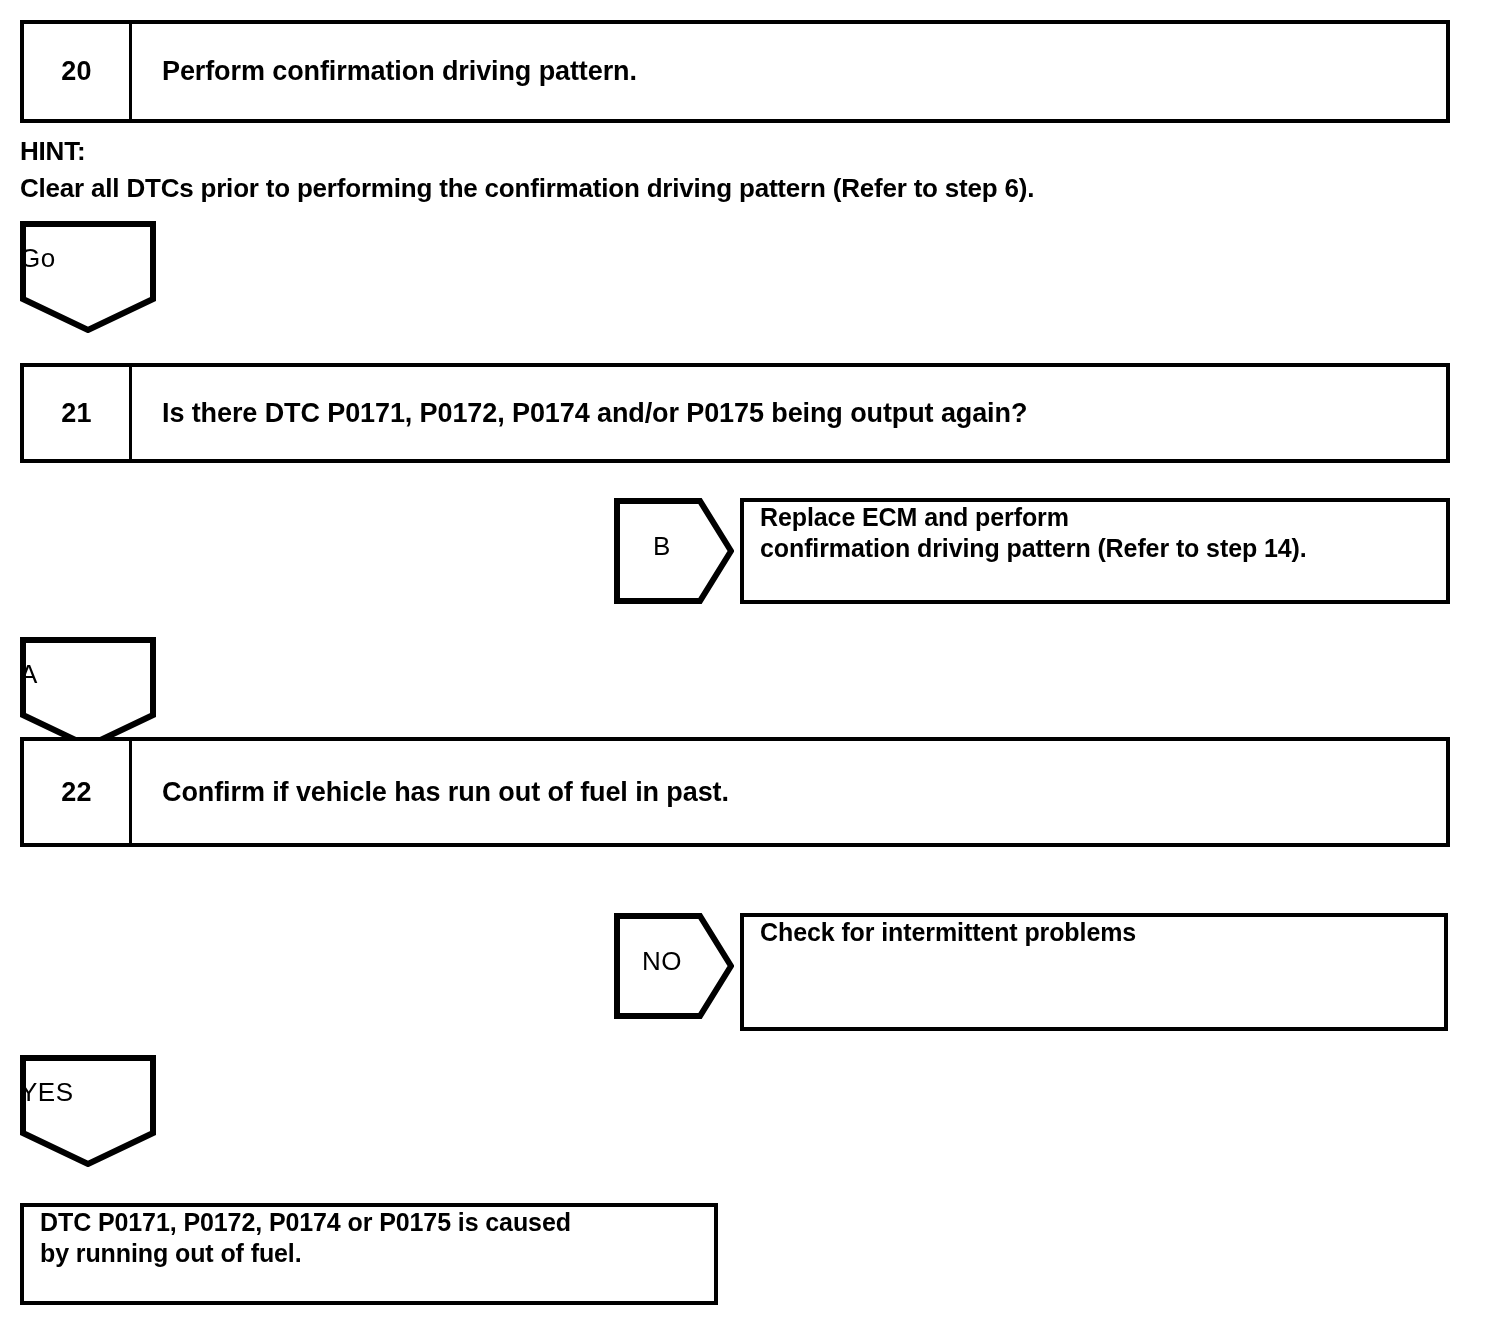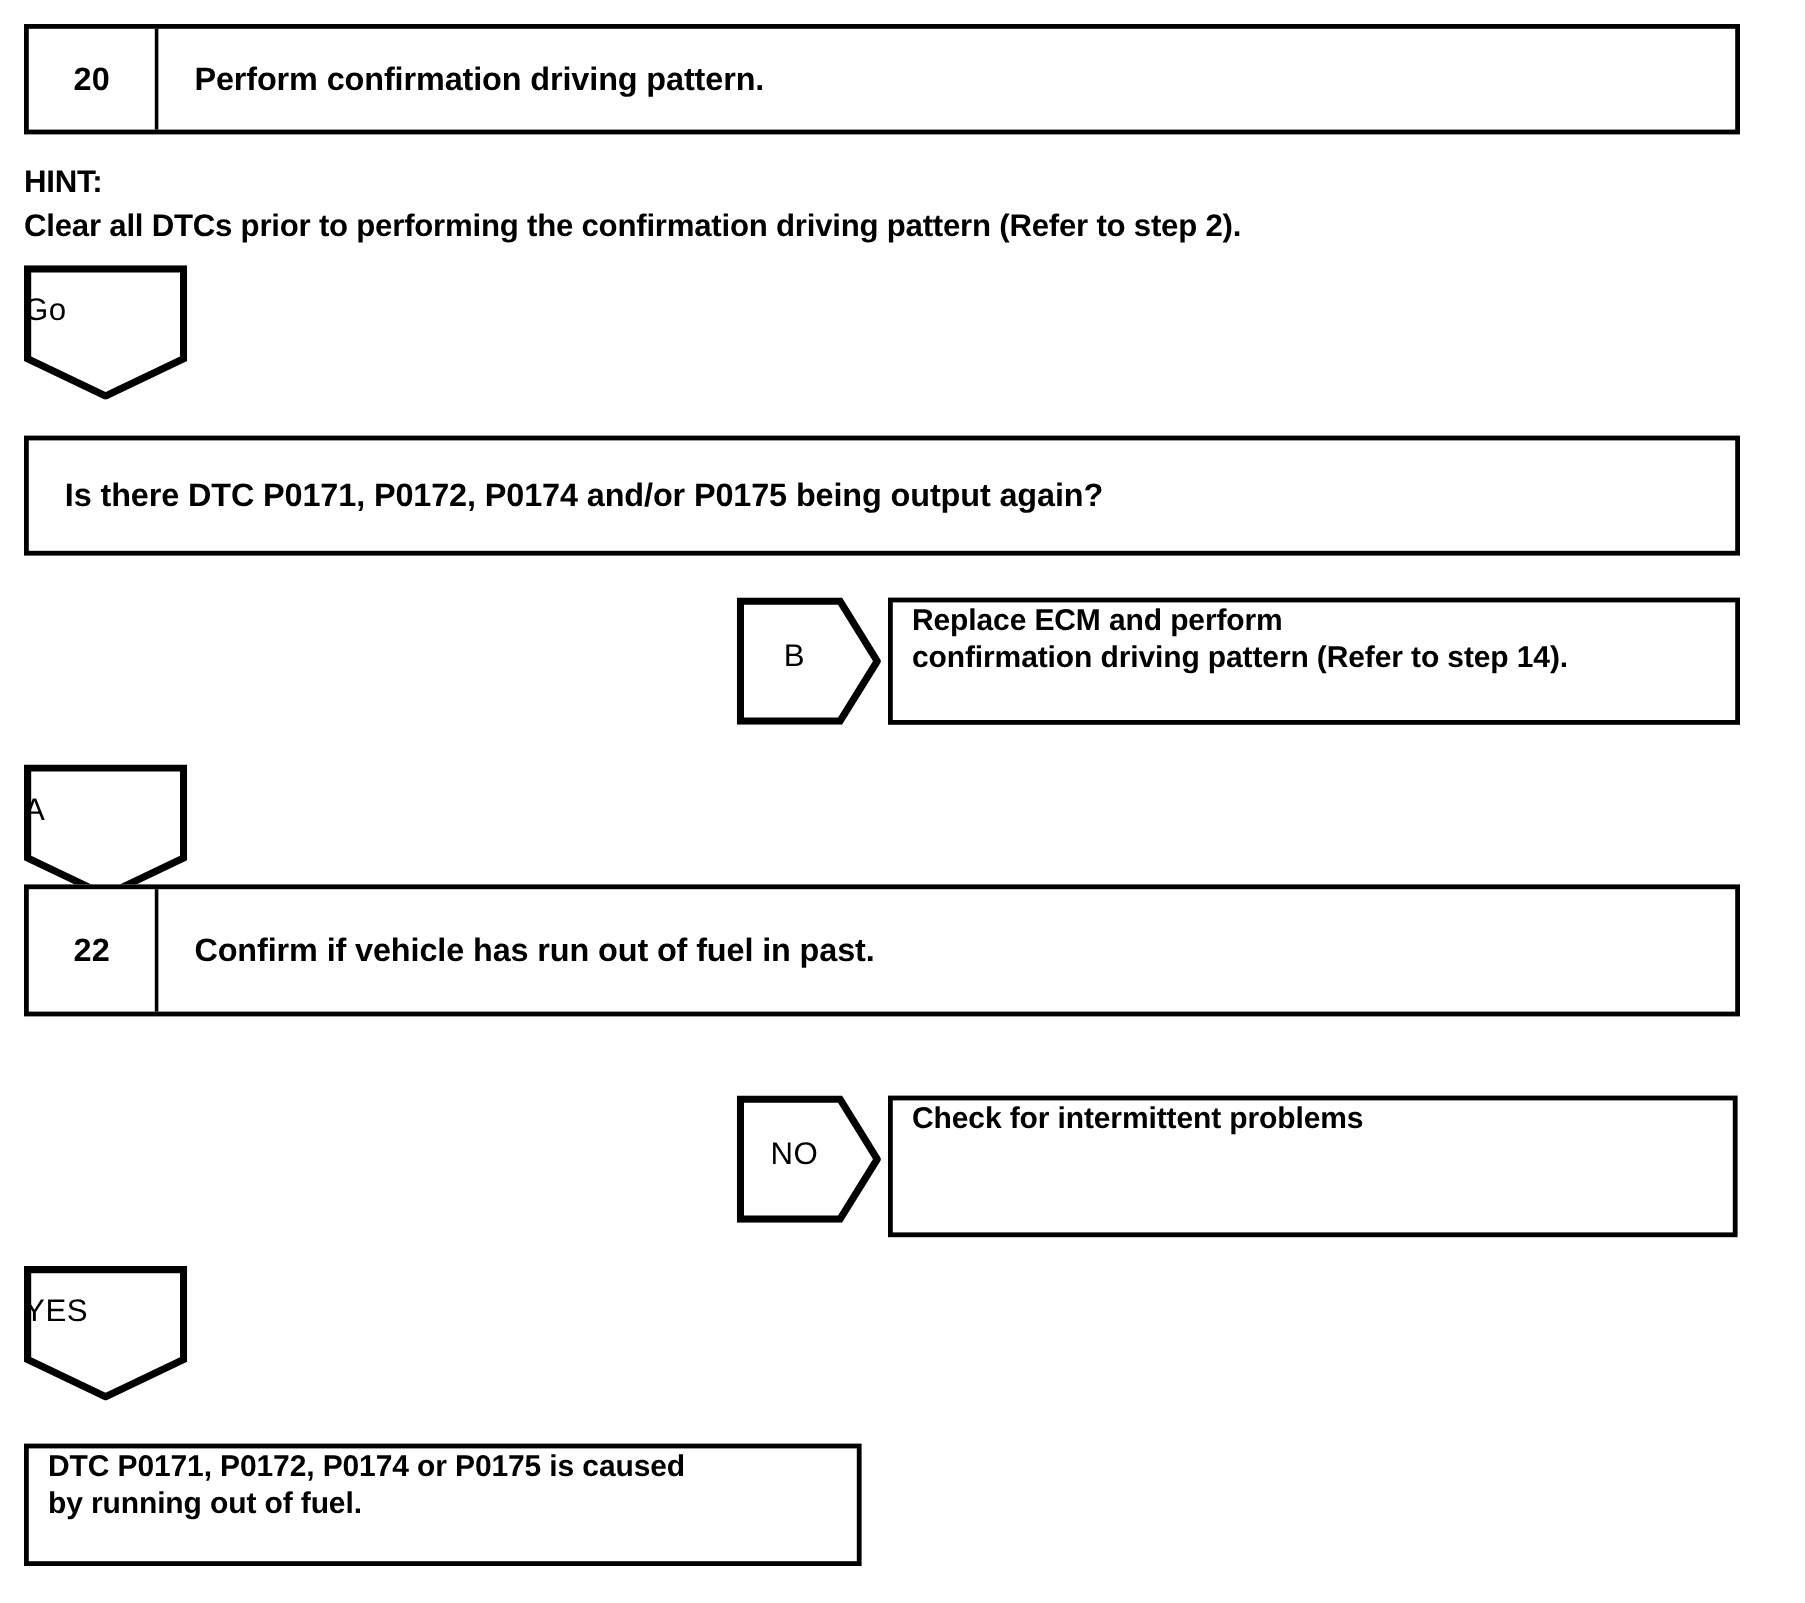--- a/index.html
+++ b/index.html
@@ -122,38 +122,39 @@
     line-height: 1.42;
     letter-spacing: -0.2px;
     white-space: nowrap;
   }
 </style>
 </head>
 <body>
 
 <div id="flowchart">
 
-  <div class="step-box" style="left:20px; top:20px; width:1430px; height:92px;">
+  <div class="step-box" style="left:20px; top:20px; width:1430px; height:103px;">
     <div class="step-num">20</div>
     <div class="step-text">Perform confirmation driving pattern.</div>
   </div>
 
   <div class="hint-block" style="left:20px; top:133px;">
     <div>HINT:</div>
-    <div>Clear all DTCs prior to performing the confirmation driving pattern (Refer to step 2).</div>
+    <div>Clear all DTCs prior to performing the confirmation driving pattern (Refer to step 6).</div>
   </div>
 
   <div class="conn-down" style="left:20px; top:221px;">
     <svg viewBox="0 0 136 112" preserveAspectRatio="none" aria-hidden="true">
       <polygon points="3,3 133,3 133,78 68,109 3,78" fill="#ffffff" stroke="#000000" stroke-width="6" stroke-linejoin="miter"></polygon>
     </svg>
     <div class="conn-label">Go</div>
   </div>
 
   <div class="step-box" style="left:20px; top:363px; width:1430px; height:100px;">
+    <div class="step-num">21</div>
     <div class="step-text">Is there DTC P0171, P0172, P0174 and/or P0175 being output again?</div>
   </div>
 
   <div class="conn-right" style="left:614px; top:498px;">
     <svg viewBox="0 0 120 106" preserveAspectRatio="none" aria-hidden="true">
       <polygon points="3,3 86,3 117,53 86,103 3,103" fill="#ffffff" stroke="#000000" stroke-width="6" stroke-linejoin="miter"></polygon>
     </svg>
     <div class="conn-label">B</div>
   </div>
 

